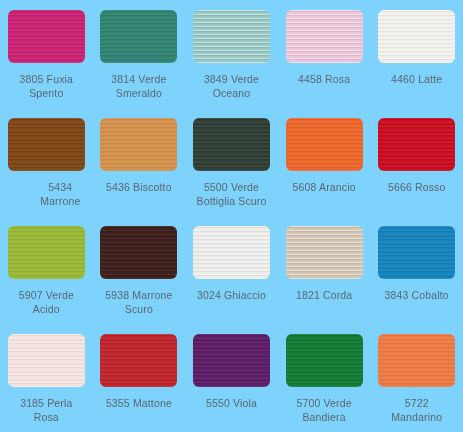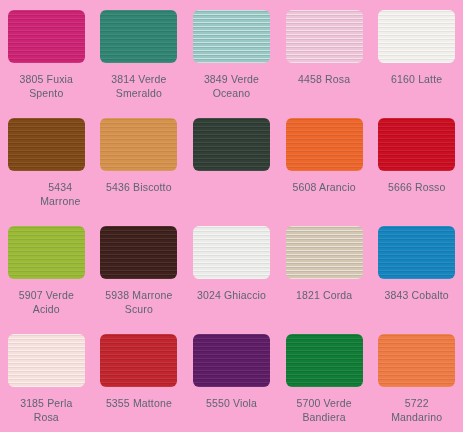--- a/index.html
+++ b/index.html
@@ -71,21 +71,21 @@
     color: #5c6470;
     text-align: center;
     letter-spacing: 0.15px;
     max-width: 88px;
     white-space: pre-line;
   }
 </style>
 </head>
 <body>
 
-<div id="swatch-grid" style="background: #f9a8d4;">
+<div id="swatch-grid" style="background: #7dd3fc;">
     <div class="swatch-cell">
       <div class="swatch-chip" style="background: rgb(203, 32, 113);"></div>
       <div class="swatch-label" style="color: rgb(92, 100, 112);">3805 Fuxia
 Spento</div>
     </div>
     <div class="swatch-cell">
       <div class="swatch-chip" style="background: rgb(46, 130, 112);"></div>
       <div class="swatch-label" style="color: rgb(92, 100, 112);">3814 Verde
 Smeraldo</div>
     </div>
@@ -93,32 +93,34 @@
       <div class="swatch-chip light" style="background: rgb(140, 192, 189);"></div>
       <div class="swatch-label" style="color: rgb(92, 100, 112); text-align: center;">3849 Verde
 Oceano</div>
     </div>
     <div class="swatch-cell">
       <div class="swatch-chip light" style="background: rgb(234, 189, 211);"></div>
       <div class="swatch-label" style="color: rgb(92, 100, 112);">4458 Rosa</div>
     </div>
     <div class="swatch-cell">
       <div class="swatch-chip light" style="background: rgb(239, 237, 232);"></div>
-      <div class="swatch-label" style="color: rgb(92, 100, 112);">6160 Latte</div>
+      <div class="swatch-label" style="color: rgb(92, 100, 112);">4460 Latte</div>
     </div>
     <div class="swatch-cell">
       <div class="swatch-chip" style="background: rgb(125, 69, 19);"></div>
       <div class="swatch-label" style="color: rgb(92, 100, 112); margin-left: 28px;">5434 Marrone</div>
     </div>
     <div class="swatch-cell">
       <div class="swatch-chip" style="background: rgb(212, 144, 74);"></div>
       <div class="swatch-label" style="color: rgb(92, 100, 112);">5436 Biscotto</div>
     </div>
     <div class="swatch-cell">
       <div class="swatch-chip" style="background: rgb(45, 59, 51);"></div>
+      <div class="swatch-label" style="color: rgb(92, 100, 112);">5500 Verde
+Bottiglia Scuro</div>
     </div>
     <div class="swatch-cell">
       <div class="swatch-chip" style="background: rgb(236, 100, 40);"></div>
       <div class="swatch-label" style="color: rgb(92, 100, 112);">5608 Arancio</div>
     </div>
     <div class="swatch-cell">
       <div class="swatch-chip" style="background: rgb(201, 10, 30);"></div>
       <div class="swatch-label" style="color: rgb(92, 100, 112);">5666 Rosso</div>
     </div>
     <div class="swatch-cell">

